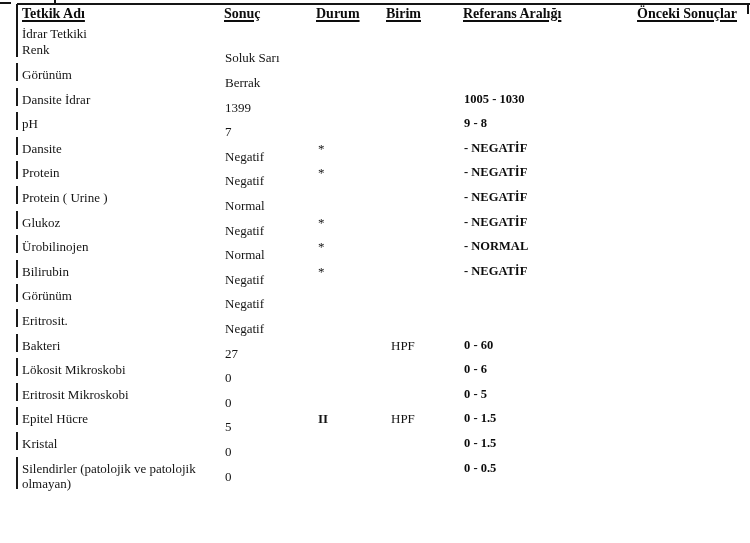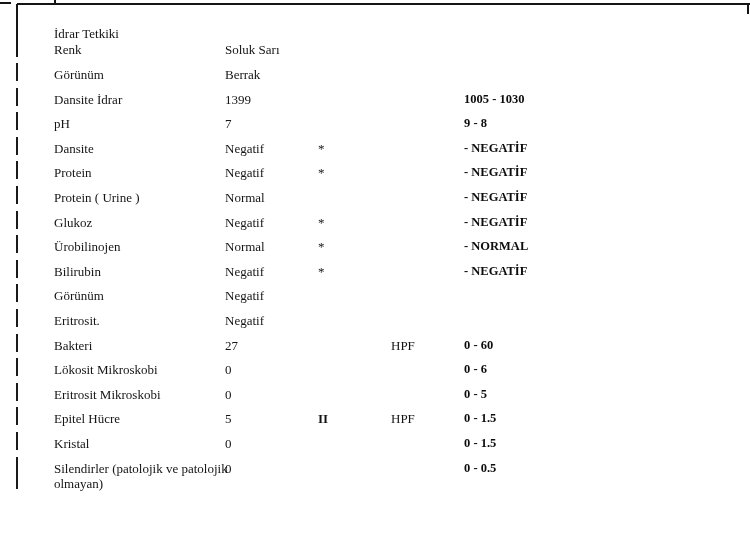--- a/index.html
+++ b/index.html
@@ -51,38 +51,46 @@
     background: #1a1a1a;
   }
   .cell {
     position: absolute;
     top: 0;
     font-size: 13px;
     line-height: 15.5px;
     white-space: nowrap;
     color: #141414;
   }
-  .c-name  { left: 22px; width: 198px; white-space: normal; margin-left: 32px; }
-  .c-sonuc { left: 225px; }
+  .c-name  { left: 22px; width: 198px; white-space: normal; }
+  .c-sonuc { left: 225px; margin-top: 8px; }
   .c-durum { left: 318px; }
   .c-birim { left: 391px; }
   .c-ref   { left: 464px; font-weight: bold; font-size: 12.5px; color: #0d0d0d; }
   .c-durum.bold { font-weight: bold; }
 </style>
 </head>
 <body>
 
 <div id="page">
 
   <div class="rule top-left-dash"></div>
   <div class="rule top-rule"></div>
   <div class="rule top-tick"></div>
   <div class="rule right-tick"></div>
   <div class="rule left-header-segment"></div>
 
+  <div class="header-row">
+    <span class="hcell h-name">Tetkik Adı</span>
+    <span class="hcell h-sonuc">Sonuç</span>
+    <span class="hcell h-durum">Durum</span>
+    <span class="hcell h-birim">Birim</span>
+    <span class="hcell h-ref">Referans Aralığı</span>
+    <span class="hcell h-onceki">Önceki Sonuçlar</span>
+  </div>
 
   <div id="rows">
       <div class="row" style="top: 26px;">
         <span class="cell c-name">İdrar Tetkiki</span>
         <span class="cell c-sonuc"></span>
         <span class="cell c-durum"></span>
         <span class="cell c-birim"></span>
         <span class="cell c-ref"></span>
       </div>
       <div class="row" style="top: 42px;">

